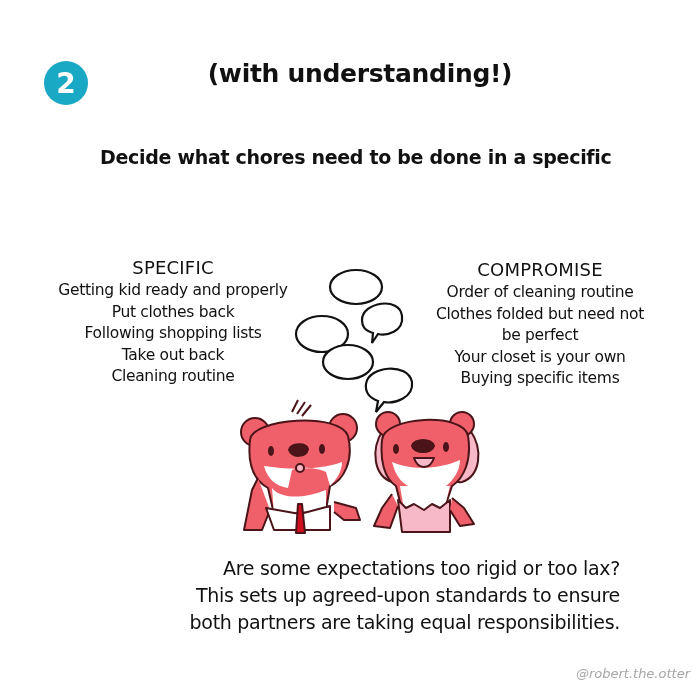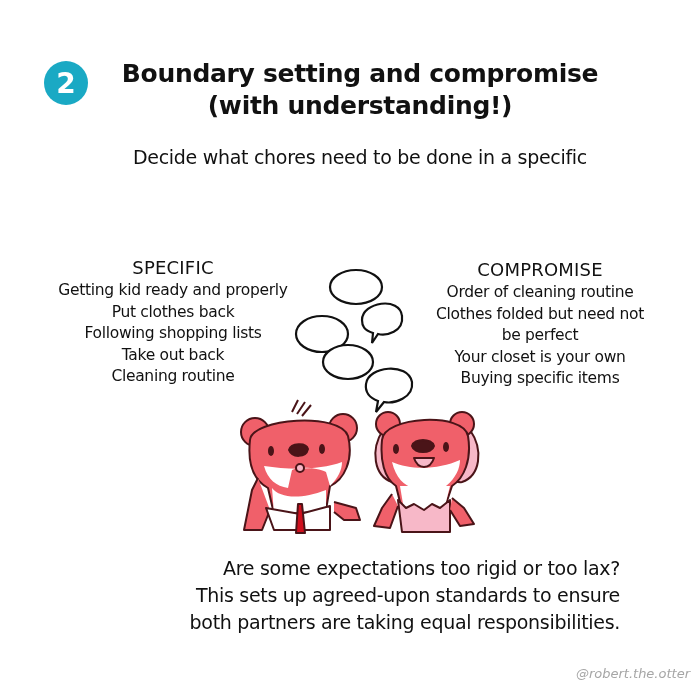--- a/index.html
+++ b/index.html
@@ -13,21 +13,21 @@
       display: flex; align-items: center; justify-content: center;
       font-family: "DejaVu Sans", sans-serif; font-weight: bold; font-size: 28px;
     }
     .title {
       position: absolute; left: 100px; top: 58px; width: 520px;
       text-align: center; font-weight: bold; font-size: 25px; line-height: 32px;
       letter-spacing: -0.3px;
     }
     .intro {
       position: absolute; left: 100px; top: 144px; width: 520px;
-      text-align: center; font-size: 19px; line-height: 27px; letter-spacing: -0.3px;
+      font-size: 19px; line-height: 27px; letter-spacing: -0.3px; font-weight: bold;
     }
     .col {
       position: absolute; text-align: center; font-size: 15.5px; line-height: 21.5px;
       letter-spacing: -0.3px;
     }
     .col .heading { font-size: 18px; line-height: 24px; letter-spacing: 0.2px; }
     .col-specific { left: 28px; top: 256px; width: 290px; }
     .col-compromise { left: 405px; top: 258px; width: 270px; }
     .footer-text {
       position: absolute; left: 80px; top: 555px; width: 540px;
@@ -40,21 +40,20 @@
     .illus { position: absolute; left: 0; top: 0; }
   </style>
 </head>
 <body>
 
 <div class="badge">
   <span>2</span>
 </div>
 
 <div class="title">
-  <div>Boundary setting and compromise</div>
   <div>(with understanding!)</div>
 </div>
 
 <div class="intro">
   <div>Decide what chores need to be done in a specific</div>
 </div>
 
 <div class="col col-specific">
   <div class="heading">SPECIFIC</div>
   <div>Getting kid ready and properly</div>

